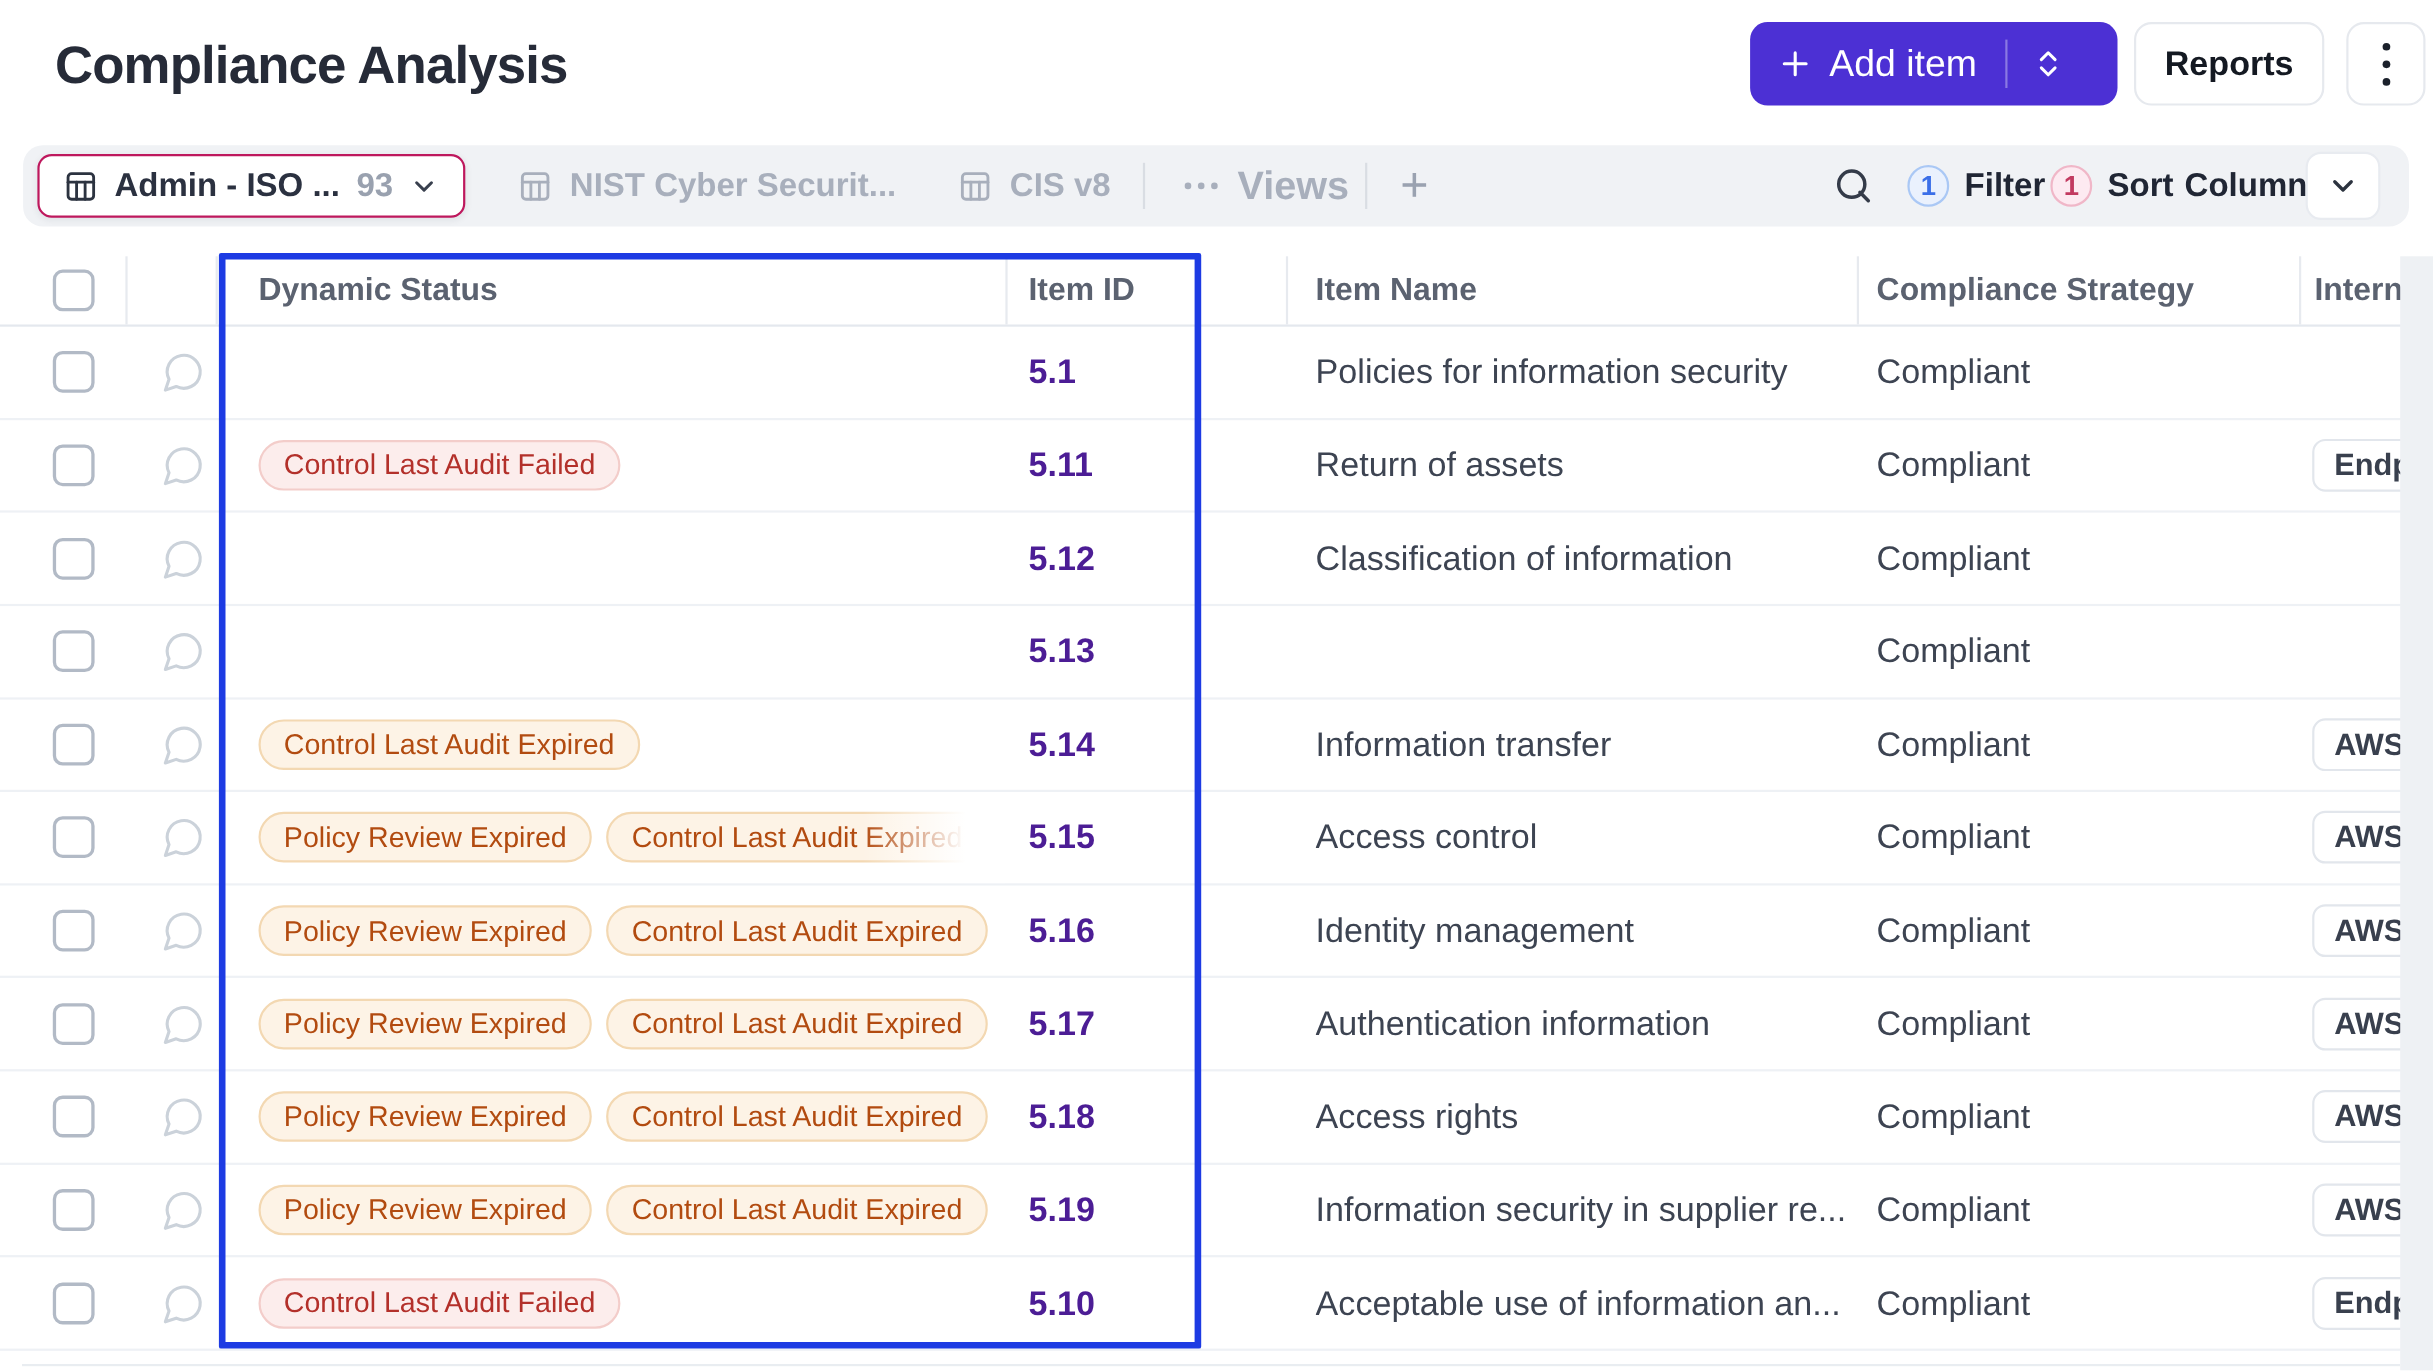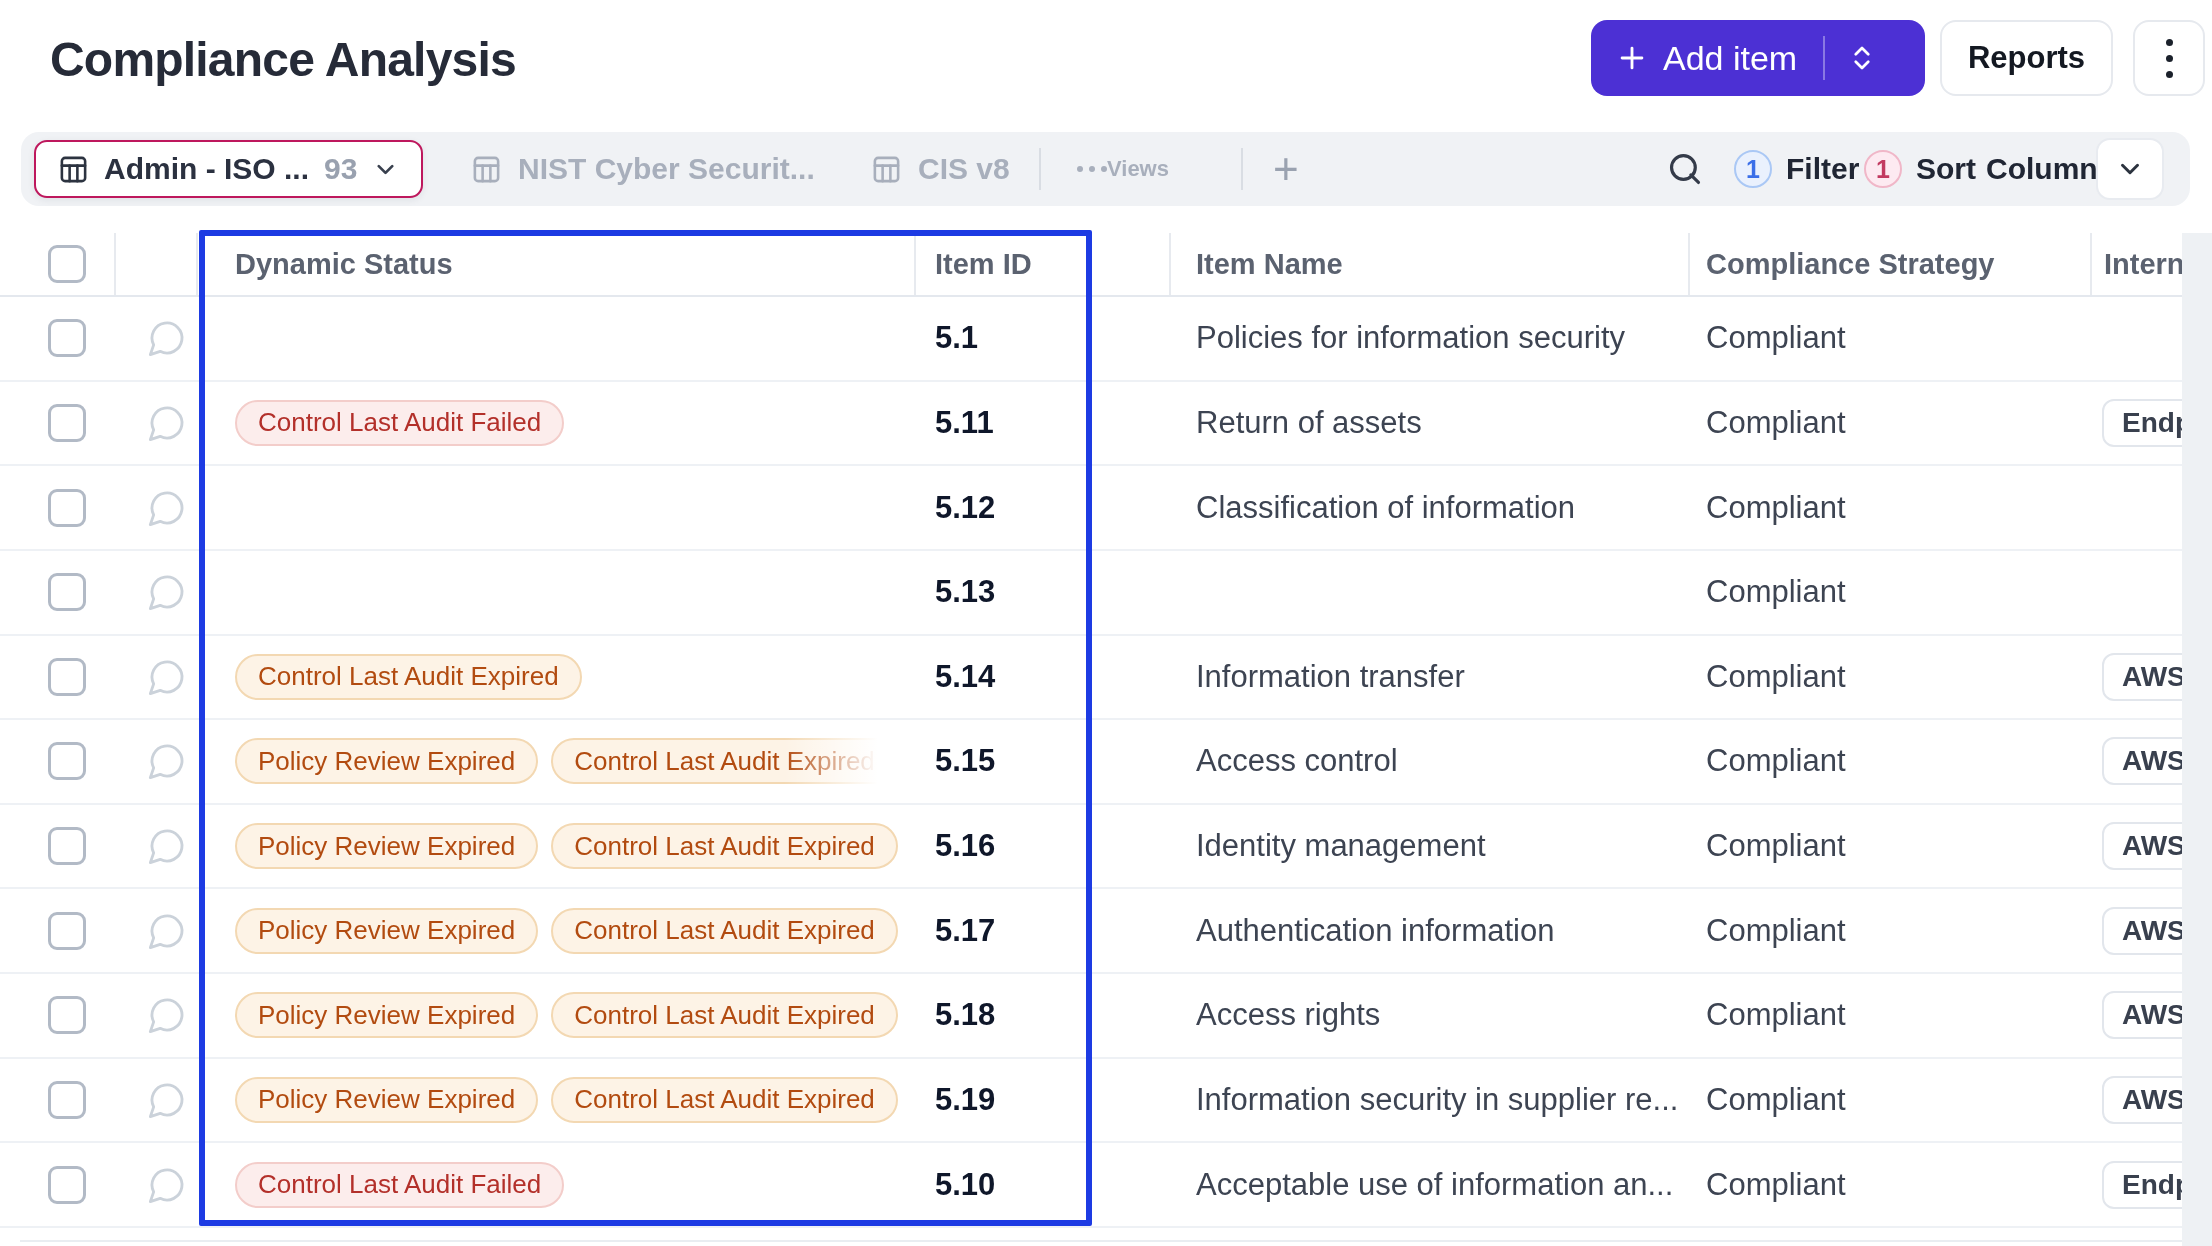--- a/index.html
+++ b/index.html
@@ -46,22 +46,22 @@
   .tab-active .count { color:#99a1af; font-weight:700; }
   .tab-active .chev { width:27px; height:27px; color:#39404e; }
   .tab-muted {
     display:flex; align-items:center; gap:16px; font-size:30px; font-weight:700;
     color:#a8afbc; white-space:nowrap; cursor:pointer;
   }
   .tab-muted .grid-ico { width:31px; height:31px; color:#a8afbc; }
   .tab-nist { left:450px; } .tab-cis { left:850px; }
   .tb-sep { width:2px; height:42px; background:#d9dde3; }
   .sep1 { left:1018px; } .sep2 { left:1220px; }
-  .views-tab { left:1056px; display:flex; align-items:center; 
-               color:#a8afbc; font-size:22px; font-weight:700; cursor:pointer; }
+  .views-tab { left:1056px; display:flex; align-items:center; gap:18px;
+               color:#a8afbc; font-size:36px; font-weight:700; cursor:pointer; }
   .views-tab .dots { display:flex; gap:6px; }
   .views-tab .dots i { width:6px; height:6px; border-radius:50%; background:#a8afbc; }
   .add-view { left:1252px; font-size:44px; font-weight:400; color:#9aa2b0; cursor:pointer; line-height:1; }
   .search-ico { left:1645px; width:38px; height:38px; color:#343b49; cursor:pointer; }
   .num-badge {
     width:38px; height:38px; border-radius:50%; display:flex; align-items:center;
     justify-content:center; font-size:25px; font-weight:700;
   }
   .filter-badge { left:1713px; color:#3b6fe8; background:#eaf1fd; border:2px solid #aac8f5; }
   .sort-badge   { left:1843px; color:#c23a60; background:#fdeaf1; border:2px solid #f0b7c8; }
@@ -102,21 +102,21 @@
     background:linear-gradient(90deg, rgba(255,255,255,0), #ffffff 72%);
   }
   .badge {
     height:46px; display:inline-flex; align-items:center; padding:0 21px;
     border-radius:23px; font-size:26px; white-space:nowrap; border:2px solid; flex:0 0 auto;
   }
   .badge.orange { color:#b24b10; background:#fdf3e6; border-color:#f3d8b2; }
   .badge.red    { color:#b3302a; background:#fcedec; border-color:#f3cdca; }
   .cell { position:absolute; top:50%; transform:translateY(-50%); font-size:31px;
           color:#3d4452; white-space:nowrap; }
-  .c-id { left:935px; font-weight:700; color:#0f172a; }
+  .c-id { left:935px; font-weight:700; color:#4c1d95; }
   .c-name { left:1196px; width:480px; overflow:hidden; }
   .c-strategy { left:1706px; }
   .c-tag { left:2102px; }
   .chip {
     height:48px; display:inline-flex; align-items:center; padding:0 18px;
     border:2px solid #e2e6ec; border-radius:12px; background:#fff;
     font-size:28px; font-weight:700; color:#39404e; white-space:nowrap;
   }
 
   .gutter { position:absolute; left:2182px; top:233px; width:30px; height:1013px;

